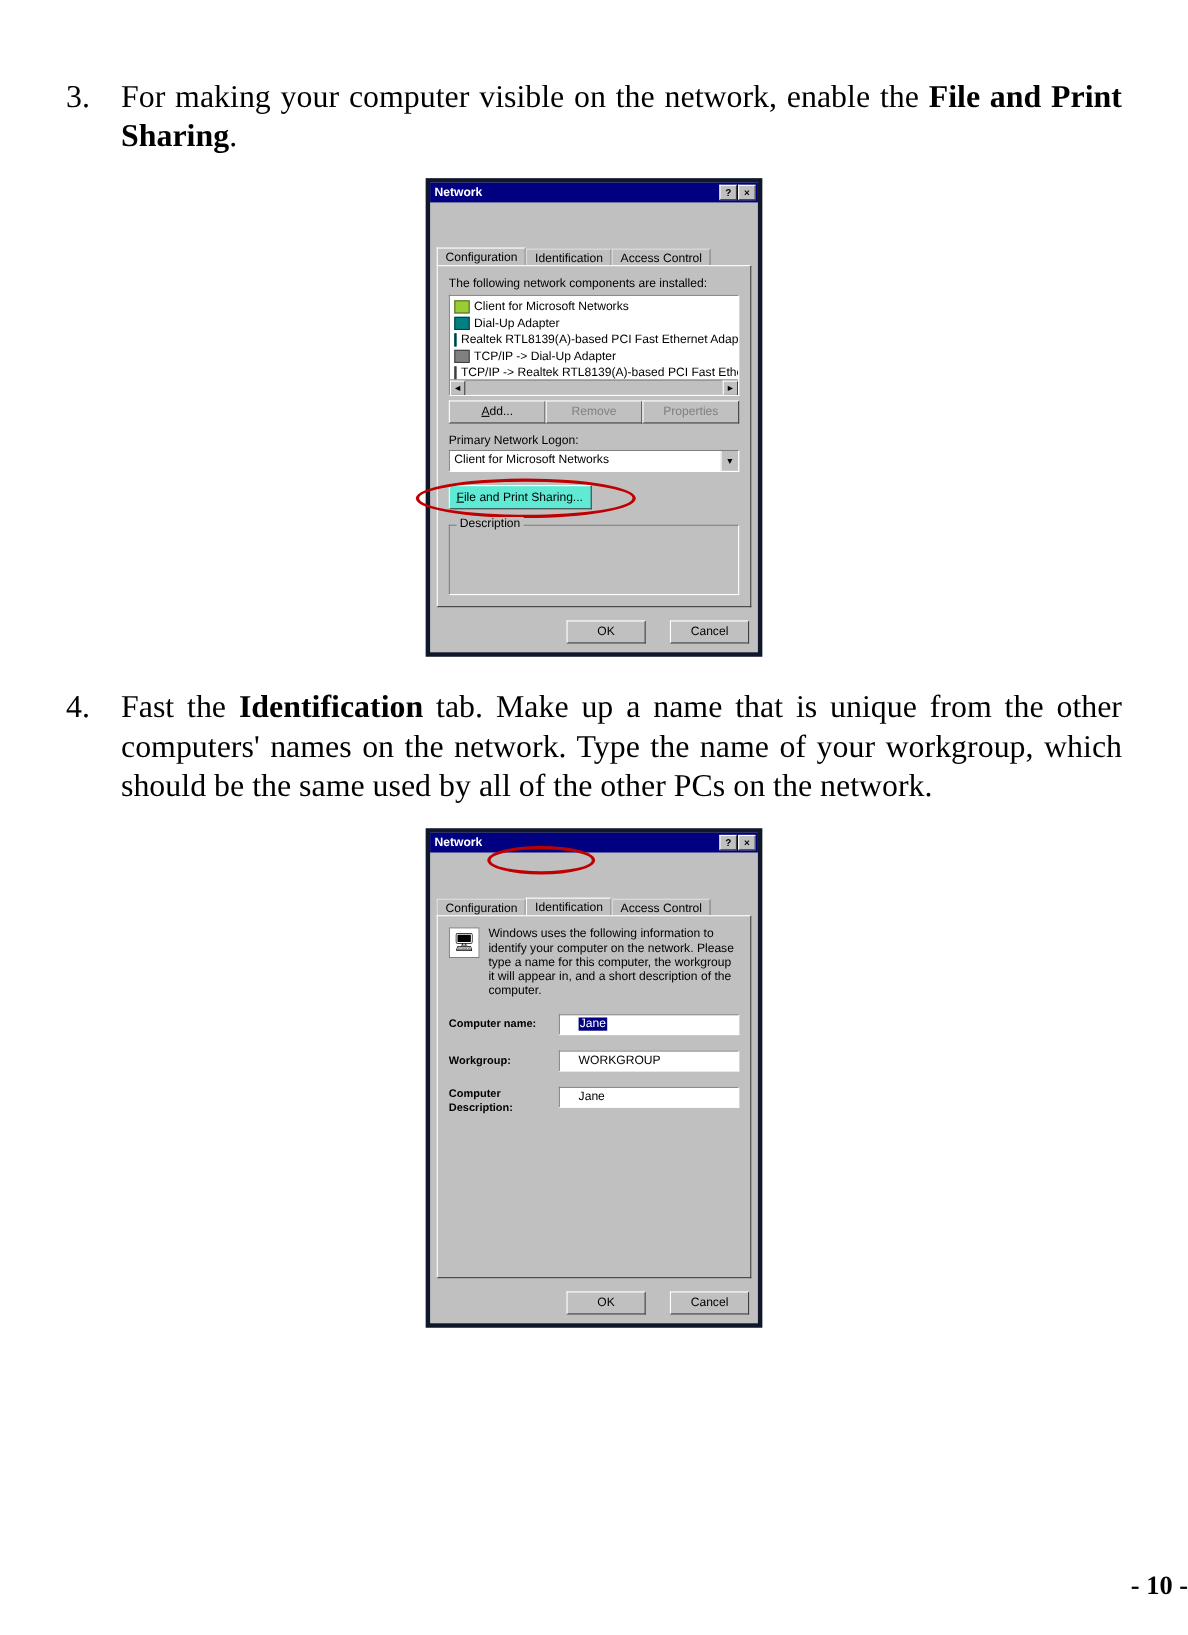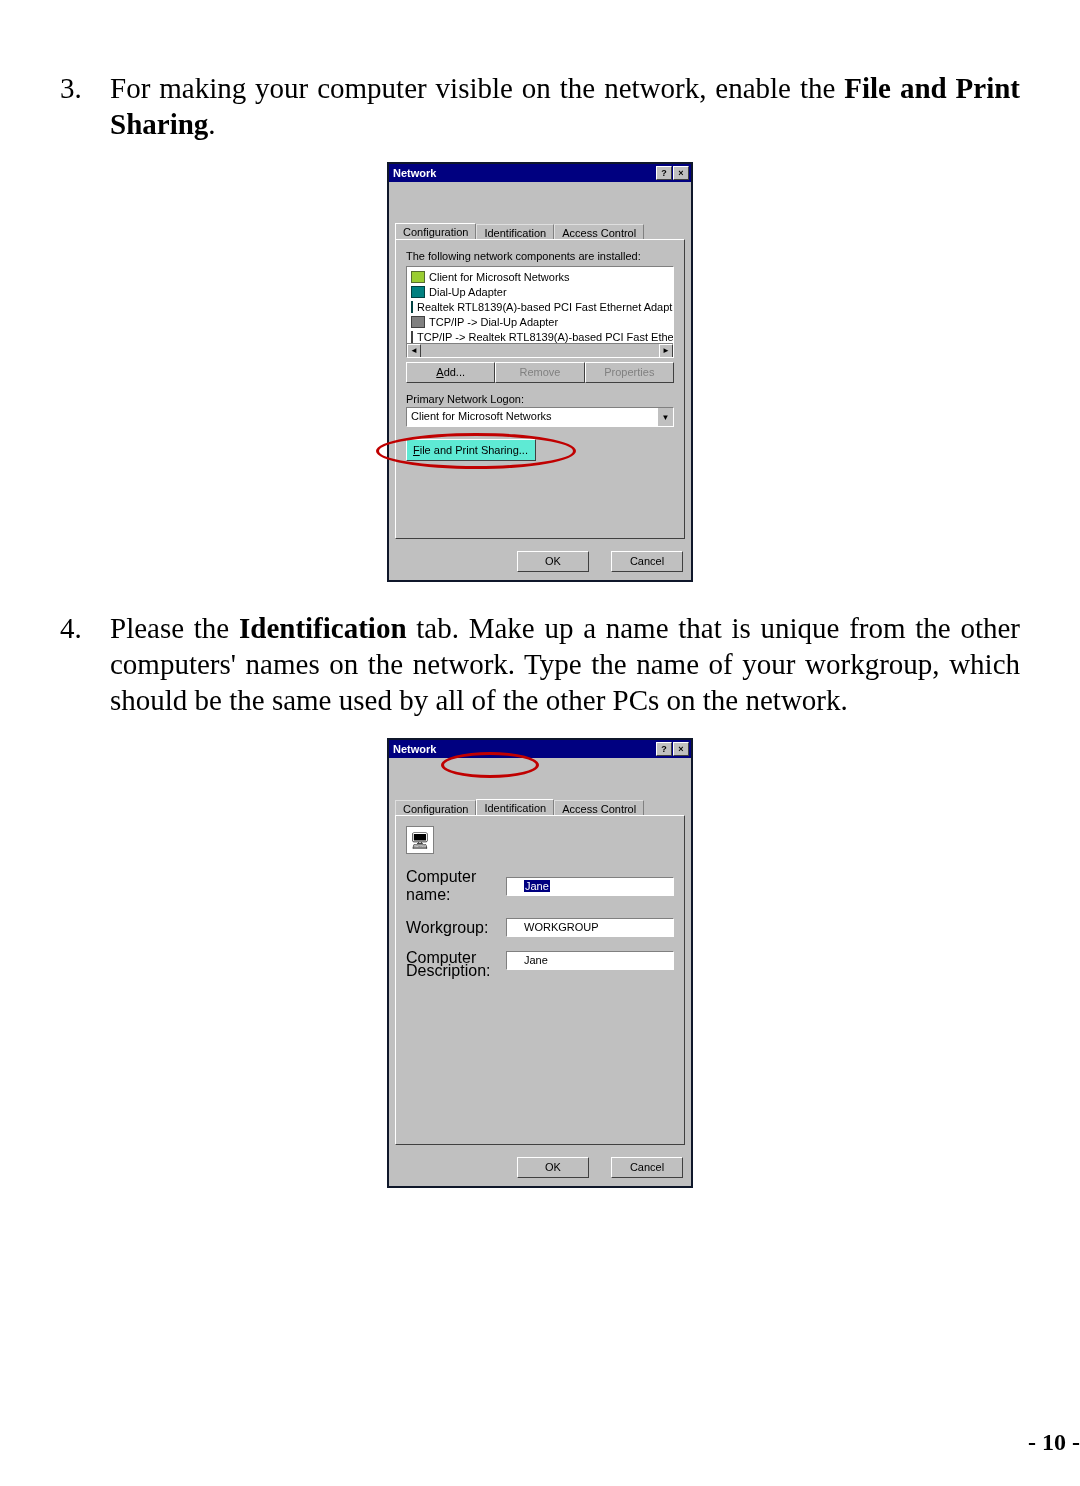--- a/index.html
+++ b/index.html
@@ -32,21 +32,21 @@
     text-align: justify;
   }
   .step-body b { font-weight: bold; }
   .spacer4 { height: 18px; }
 
   
   .dialog {
     width: 306px;
     margin: 0 auto 10px auto;
     background: #c0c0c0;
-    border: 2px solid #0f172a;
+    border: 4px solid #0f172a;
     font-family: Tahoma, "MS Sans Serif", Arial, sans-serif;
     font-size: 11px;
     color: #000;
     position: relative;
   }
   .titlebar {
     background: #000080;
     color: #fff;
     height: 18px;
     display: flex;
@@ -197,21 +197,21 @@
   
   .id-row { display:flex; align-items:flex-start; margin-bottom:14px; gap:8px; }
   .id-icon {
     width:28px; height:28px; flex-shrink:0;
     background:#fff; border:1px solid #808080;
     display:flex; align-items:center; justify-content:center;
     font-size:16px;
   }
   .id-desc { font-size:11px; line-height:13px; }
   .field-row { display:flex; align-items:center; margin-bottom:14px; }
-  .field-label { width:100px; font-size:16px; }
+  .field-label { width:100px; font-size:10px;font-weight:bold; }
   .field-input {
     flex:1; height:19px; background:#fff;
     border:1px solid #808080; border-right-color:#fff; border-bottom-color:#fff;
     padding:1px 17px; font-size:11px; line-height:15px;
   }
   .sel-text {
     background:#000080; color:#fff; padding:0 1px;
   }
 
   .page-num {
@@ -285,53 +285,57 @@
       </div>
       <div class="label">Primary Network Logon:</div>
       <div class="combo">
         <div class="combo-text">Client for Microsoft Networks</div>
         <div class="combo-arrow">▼</div>
       </div>
       <div class="single-btn-wrap">
         <div class="single-btn"><span style="text-decoration:underline">F</span>ile and Print Sharing...</div>
         <div class="ellipse" style="left:-30px; top:-6px; width:200px; height:36px;"></div>
       </div>
+      <div class="groupbox">
+        <div class="groupbox-title">Description</div>
+      </div>
     </div>
     <div class="dlg-buttons">
       <div class="win-btn">OK</div>
       <div class="win-btn">Cancel</div>
     </div>
   </div>
 
   <div class="spacer4"></div>
 
   <div class="step">
     <div class="step-num">4.</div>
     <div class="step-body">
-      <span>Please the </span><b>Identification</b><span> tab. Make up a name that is unique from the other computers' names on the network.  Type the name of your workgroup, which should be the same used by all of the other PCs on the network.</span>
+      <span>Fast the </span><b>Identification</b><span> tab. Make up a name that is unique from the other computers' names on the network.  Type the name of your workgroup, which should be the same used by all of the other PCs on the network.</span>
     </div>
   </div>
 
   <div class="dialog">
     <div class="titlebar">
       <span class="titlebar-text">Network</span>
       <div class="titlebar-btns">
         <div class="tb-btn">?</div>
         <div class="tb-btn">×</div>
       </div>
     </div>
     <div class="tabs-row" style="position:relative;">
       <div class="tab inactive">Configuration</div>
       <div class="tab">Identification</div>
       <div class="tab inactive">Access Control</div>
       <div class="ellipse" style="left:52px; top:-6px; width:98px; height:26px;"></div>
     </div>
     <div class="tabpanel" style="min-height:330px;">
       <div class="id-row">
         <div class="id-icon">🖥</div>
+        <div class="id-desc">Windows uses the following information to identify your computer on the network.  Please type a name for this computer, the workgroup it will appear in, and a short description of the computer.</div>
       </div>
       <div class="field-row">
         <div class="field-label">Computer name:</div>
         <div class="field-input" style="background:#fff;"><span class="sel-text">Jane</span></div>
       </div>
       <div class="field-row">
         <div class="field-label">Workgroup:</div>
         <div class="field-input">WORKGROUP</div>
       </div>
       <div class="field-row" style="align-items:flex-start;">

